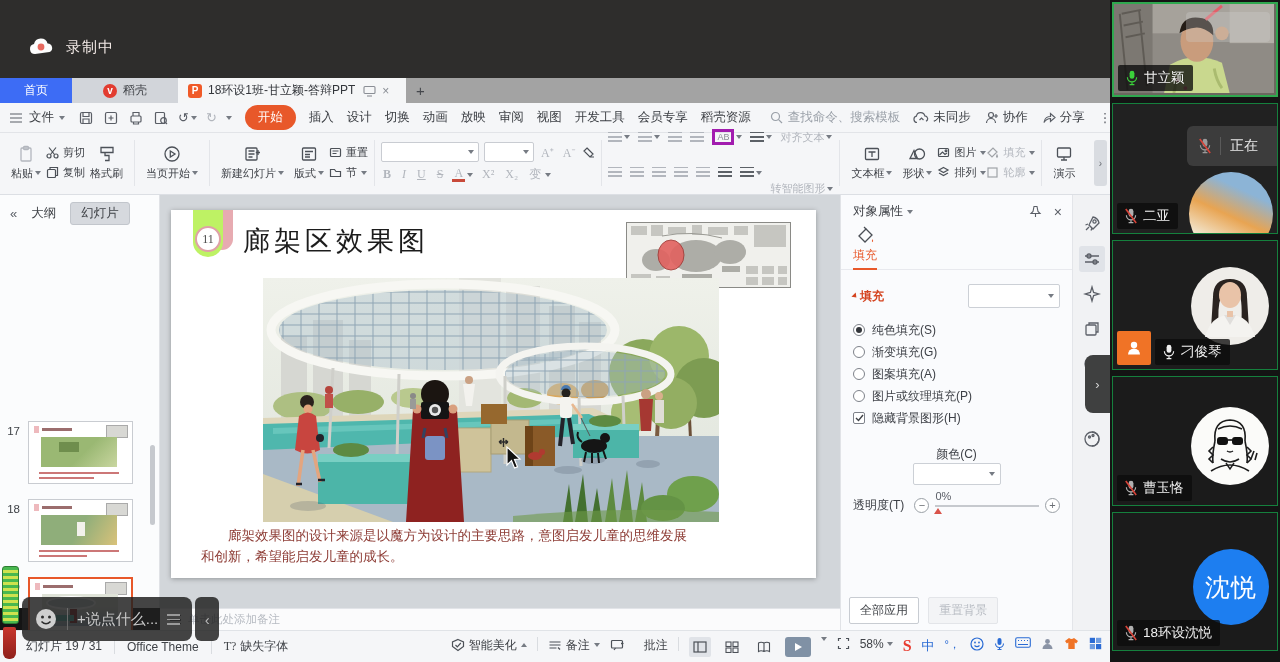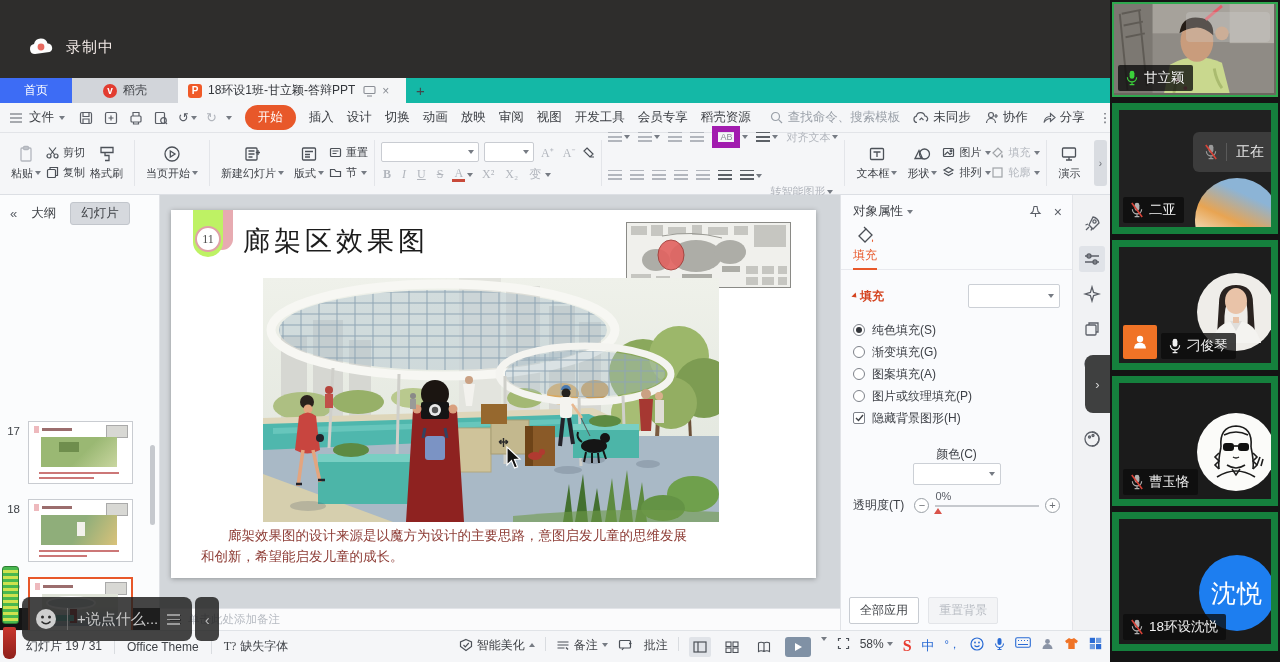--- a/index.html
+++ b/index.html
@@ -10,21 +10,21 @@
   .nowrap{white-space:nowrap;}
   .caret{width:0;height:0;border-left:3.5px solid transparent;border-right:3.5px solid transparent;border-top:4px solid #767b83;display:inline-block;}
   .caret-up{width:0;height:0;border-left:3.5px solid transparent;border-right:3.5px solid transparent;border-bottom:4px solid #767b83;display:inline-block;}
   svg{display:block;}
 
   
   #recbar{left:0;top:0;width:1110px;height:94px;background:#2e2d2c;}
   #recbar .label{color:#f2e9e6;font-size:15px;letter-spacing:1px;}
 
   
-  #tabstrip{left:0;top:78px;width:1110px;height:25px;background:#14b8a6;display:flex;align-items:stretch;}
+  #tabstrip{left:0;top:78px;width:1110px;height:25px;background:#a3a3a3;display:flex;align-items:stretch;}
   .wtab{display:flex;align-items:center;justify-content:center;font-size:12px;gap:6px;padding:0 10px;}
   #tab-home{width:52px;background:#3d6cf5;color:#fff;}
   #tab-docer{width:86px;background:#d2d5da;color:#3b3e43;}
   #tab-doc{width:208px;background:#f5f6f7;color:#33363b;justify-content:flex-start;}
   .docer-logo{width:14px;height:14px;border-radius:50%;background:#e23c30;color:#fff;font-size:10px;font-weight:bold;
               display:flex;align-items:center;justify-content:center;}
   .ppt-logo{width:14px;height:14px;border-radius:3px;background:#f05a28;color:#fff;font-size:10px;font-weight:bold;
             display:flex;align-items:center;justify-content:center;}
   #winctrl{position:absolute;right:14px;top:78px;height:25px;display:flex;align-items:center;gap:16px;color:#3f4247;}
   .winbadge{width:15px;height:13px;border:1px solid #565b63;border-radius:2px;font-size:9px;color:#565b63;
@@ -156,21 +156,21 @@
   #rec-meter .pen{width:13px;height:32px;background:linear-gradient(180deg,#c8362e,#8f201b);border-radius:2px 2px 6px 6px;margin:3px 0 0 1px;}
   #danmaku{left:22px;top:597px;height:44px;z-index:55;display:flex;align-items:center;gap:3px;}
   #danmaku .pill{display:flex;align-items:center;background:rgba(32,32,32,.84);border-radius:8px;height:44px;padding:0 12px;gap:9px;}
   #danmaku .dtext{color:#c9c9c9;font-size:15px;}
   #danmaku .vdiv{width:1px;height:22px;background:#6a6a6a;}
   #danmaku .side{width:24px;height:44px;background:rgba(32,32,32,.84);border-radius:6px;color:#bbb;
                  display:flex;align-items:center;justify-content:center;font-size:15px;}
 
   
   #vpanel{left:1110px;top:0;width:170px;height:662px;background:#141414;}
-  .vtile{position:absolute;left:2px;width:166px;background:#1f1f1f;border:7px solid #15803d;box-sizing:border-box;overflow:hidden;}
+  .vtile{position:absolute;left:2px;width:166px;background:#1f1f1f;border:1px solid #15803d;box-sizing:border-box;overflow:hidden;}
   #vt1{top:2px;height:95px;border:2px solid #2fa84f;background:#6b675f;}
   #vt2{top:103px;height:131px;background:#212121;}
   #vt3{top:240px;height:130px;background:#1d1d1d;}
   #vt4{top:376px;height:130px;background:#1b1b1b;}
   #vt5{top:512px;height:139px;background:#1b1b1b;}
   .namebadge{position:absolute;left:4px;bottom:4px;display:flex;align-items:center;gap:6px;background:rgba(12,12,12,.78);
              border-radius:2px;padding:4px 8px;color:#f2f2f2;font-size:13.5px;z-index:5;}
   .micsvg{width:12px;height:16px;flex:none;}
   #presenter-badge{position:absolute;left:4px;bottom:4px;width:34px;height:34px;background:#f07326;border-radius:2px;
                    display:flex;align-items:center;justify-content:center;z-index:6;}
@@ -424,21 +424,21 @@
             <span class="linesicon"></span>
             <span class="caret"></span>
           </span>
         <span class="row" style="gap:2px;">
             <span class="linesicon"></span>
             <span class="caret"></span>
           </span>
         <span class="linesicon"></span>
         <span class="linesicon"></span>
         <span class="row" style="gap:2px;">
-            <span style="font-size:9px;color:#8a8e95;border:6px solid #a21caf;padding:0 2px;">AB</span>
+            <span style="font-size:9px;color:#8a8e95;border:3px solid #a21caf;padding:0 2px;">AB</span>
             <span class="caret"></span>
           </span>
         <span class="row" style="gap:2px;">
             <span class="linesicon dark"></span>
             <span class="caret"></span>
           </span>
         <span class="row" style="gap:2px;font-size:11px;color:#b2b6bd;">
             <span>对齐文本</span>
             <span class="caret"></span>
           </span>
@@ -913,21 +913,21 @@
       </span>
       <span class="sb-div"></span>
       <span class="row" style="gap:4px;">
         <svg width="14" height="12" viewBox="0 0 14 12">
             <path d="M1.5 3h11M1.5 6h11M1.5 9h7" stroke="#4c5158" stroke-width="1.2"></path>
             <path d="M10 8.5 l2 2" stroke="#4c5158" stroke-width="1.2"></path>
           </svg>
         <span>备注</span>
           <span class="caret"></span>
       </span>
-      <span class="row" style="gap:12px;">
+      <span class="row" style="gap:20px;">
         <svg width="14" height="12" viewBox="0 0 14 12">
             <rect x="1.5" y="1.5" width="11" height="7.5" rx="1" fill="none" stroke="#4c5158" stroke-width="1.2"></rect>
             <path d="M4 11l1.5-2" stroke="#4c5158" stroke-width="1.2"></path>
             <path d="M11 4.5h2.5M12.2 3.2v2.6" stroke="#4c5158" stroke-width="1"></path>
           </svg>
         <span>批注</span>
       </span>
       <span class="sb-div"></span>
       <span class="viewbtn sel">
         <svg width="14" height="12" viewBox="0 0 14 12">

